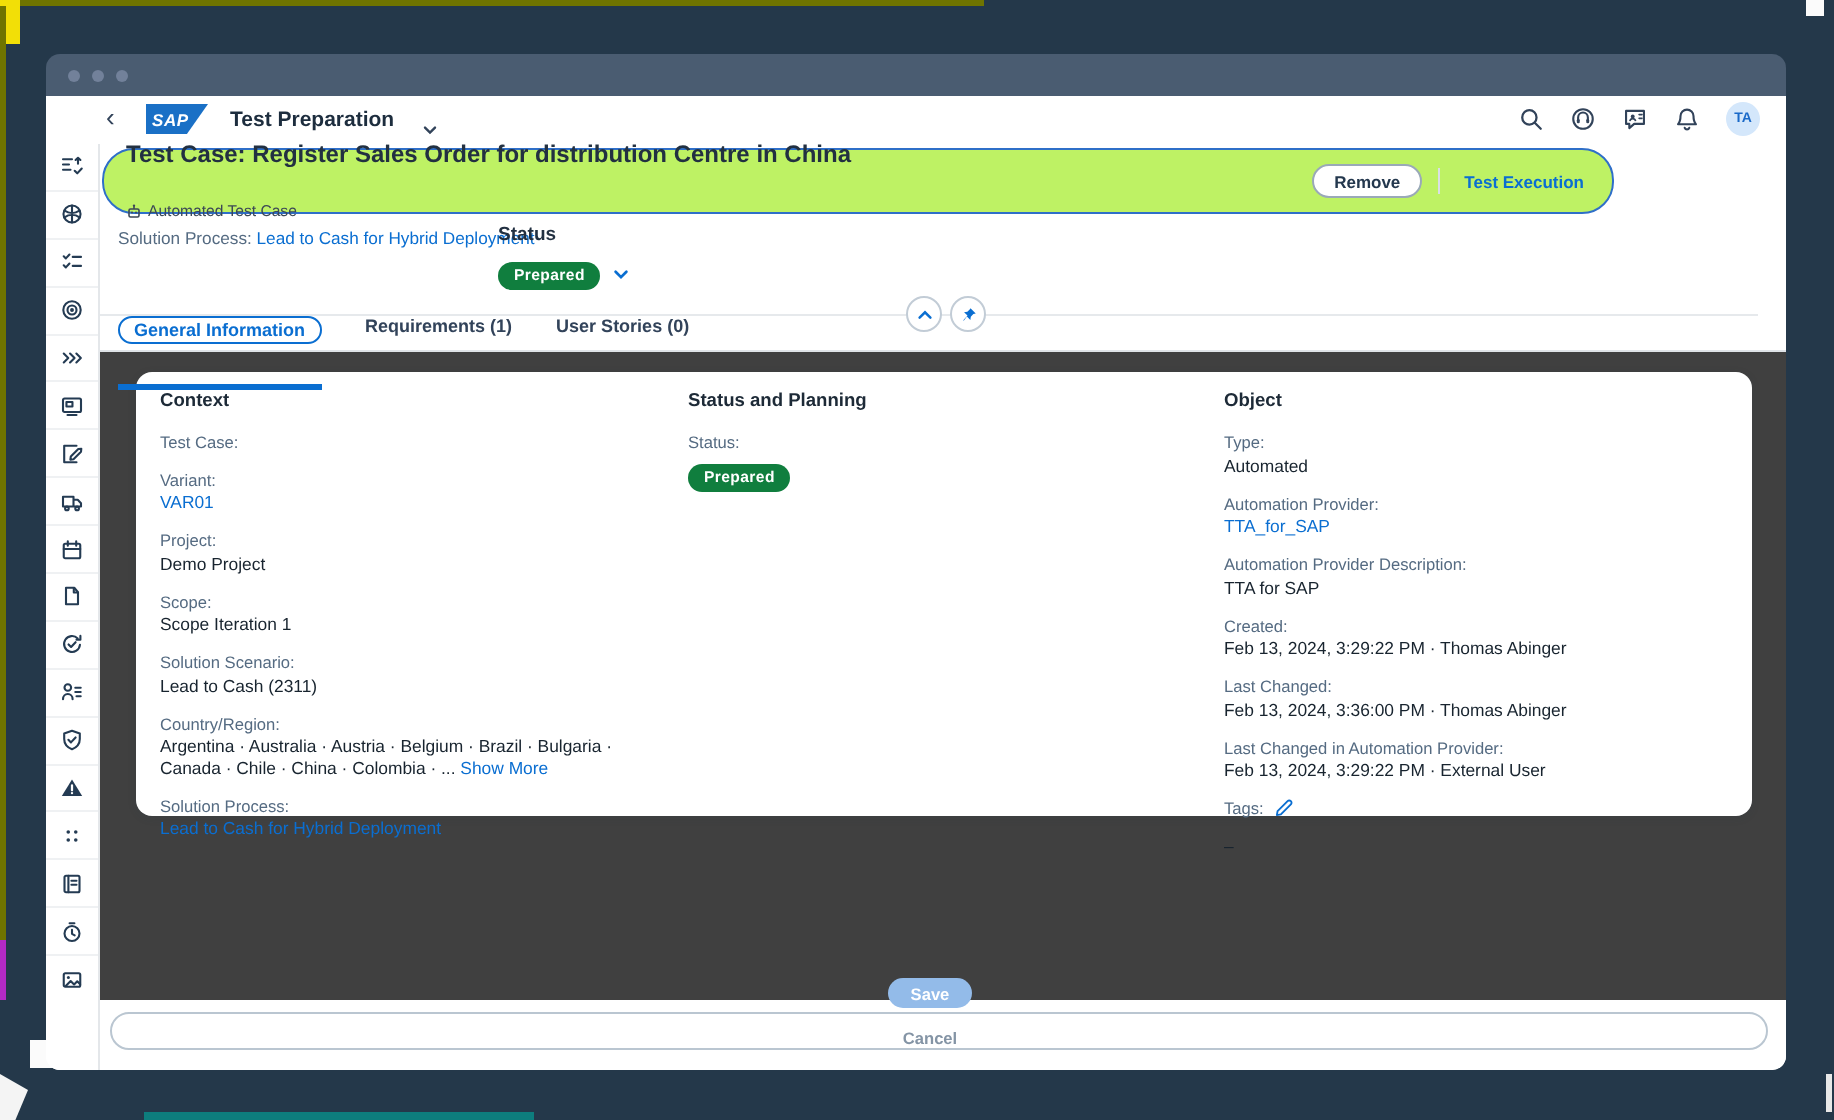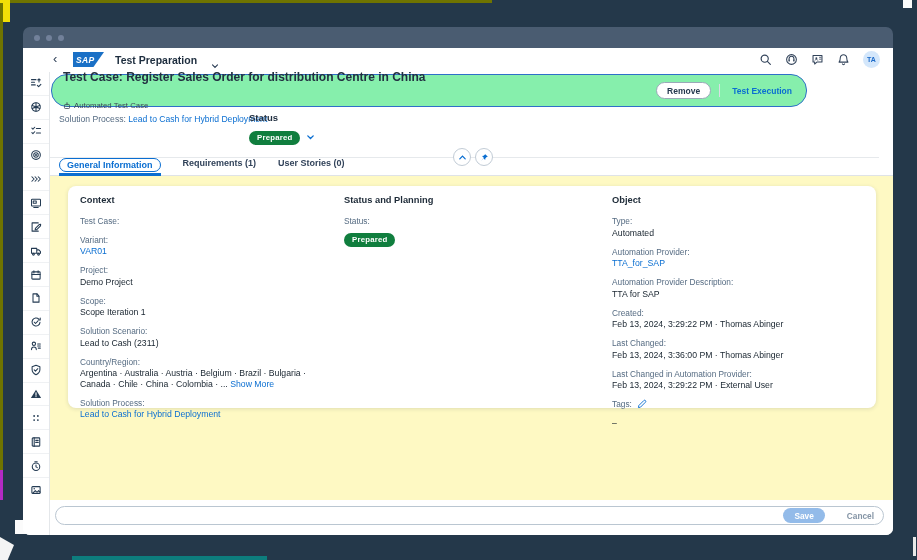--- a/index.html
+++ b/index.html
@@ -32,21 +32,21 @@
   .shell-icons { position:absolute; right:13px; top:3px; display:flex; align-items:center; gap:13px; }
   .shell-icons svg { display:block; cursor:pointer; }
   .avatar { width:17px; height:17px; border-radius:50%; background:#d4e7fb; color:#1b6ac9; font-size:7px; font-weight:bold; display:flex; align-items:center; justify-content:center; cursor:pointer; }
 
   
   .sidebar { position:absolute; left:0; top:24px; width:27px; bottom:0; background:#fff; border-right:1px solid #e4e7ea; z-index:5; }
   .sbc { height:23.9px; display:flex; align-items:center; justify-content:center; border-bottom:1px solid #eff1f3; cursor:pointer; }
   .sbc svg { width:12px; height:12px; stroke:#243b53; fill:none; stroke-width:1.4; stroke-linecap:round; stroke-linejoin:round; }
 
   
-  .title-card { position:absolute; left:28px; top:26px; width:756px; height:33px; background:#86efac; border:1.5px solid #2f6fc8; border-radius:16px; display:flex; align-items:center; justify-content:space-between; padding:0 10px 0 11px; }
+  .title-card { position:absolute; left:28px; top:26px; width:756px; height:33px; background:#bef264; border:1.5px solid #2f6fc8; border-radius:16px; display:flex; align-items:center; justify-content:space-between; padding:0 10px 0 11px; }
   .tc-title { font-size:12px; font-weight:bold; color:#223041; line-height:13px; }
   .tc-sub { display:flex; align-items:center; gap:3px; margin-top:17px; font-size:7.8px; color:#3c4856; }
   .tc-actions { display:flex; align-items:center; gap:8px;justify-content:space-between; }
   .btn-remove { background:#fff; border:1px solid #9aa9b8; border-radius:9px; font-size:8.5px; font-weight:bold; color:#24384e; padding:2.5px 10px; cursor:pointer; font-family:inherit; }
   .vsep { width:1px; height:13px; background:#d9dfe5; }
   .btn-textexec { background:none; border:none; font-size:8.5px; font-weight:bold; color:#0a6ed1; cursor:pointer; font-family:inherit; padding:2px 4px; }
 
   .sp-row { position:absolute; left:36px; top:66px; font-size:8.6px; color:#556b82; }
   .sp-row a { color:#0a6ed1; text-decoration:none; cursor:pointer; }
   .status-head { position:absolute; left:226px; top:64px; font-size:9.5px; font-weight:bold; color:#223041; }
@@ -56,37 +56,37 @@
 
   .hdr-divider { position:absolute; left:14px; right:14px; top:109px; height:1px; background:#e6e9ec; }
   .hdr-btns { position:absolute; left:430px; top:100px; display:flex; gap:4px; z-index:3; }
   .roundbtn { width:18px; height:18px; border-radius:50%; border:1px solid #c2ccd6; background:#fff; display:flex; align-items:center; justify-content:center; cursor:pointer; }
 
   
   .tabs { position:absolute; left:36px; top:108px; display:flex; gap:22px; align-items:flex-start; z-index:2; }
   .tab { font-size:9px; font-weight:bold; color:#32435a; cursor:pointer; padding:2px 0 6px; }
   .tab.active { color:#0a6ed1; }
   .tab.active .tab-focus { border:1.5px solid #0a6ed1; border-radius:8px; padding:1px 7px; display:inline-block; }
-  .tab.active { border-bottom:3px solid #0a6ed1; padding-bottom:1px; }
+  .tab.active { border-bottom:3px solid #0a6ed1; padding-bottom:20px; }
   .tabs-border { position:absolute; left:27px; right:0; top:127px; height:1px; background:#dfe3e7; }
 
   
-  .content { position:absolute; left:27px; right:0; top:128px; height:324px; background:#fef9c3; }
+  .content { position:absolute; left:27px; right:0; top:128px; height:324px; background:#404040; }
   .card { position:absolute; left:18px; top:10px; width:808px; height:222px; background:#fff; border-radius:8px; box-shadow:0 1px 4px rgba(34,54,73,.14); padding:9px 12px; display:grid; grid-template-columns: 264px 268px 1fr; }
   .col-title { font-size:9.3px; font-weight:bold; color:#1d2a37; margin-bottom:11px; }
   .field { margin-bottom:8.5px; max-width:248px; }
   .f-label { font-size:8.3px; color:#556b82; margin-bottom:1.5px; line-height:10px; }
   .f-value { font-size:8.7px; color:#18242f; line-height:10.5px; }
   .f-value.link, a.inline-link { color:#0a6ed1; cursor:pointer; text-decoration:none; }
   .tags-row { display:flex; align-items:center; gap:5px; margin-top:3px; }
   .dash { font-size:8.7px; color:#18242f; margin-top:9px; }
 
   
   .footer { position:absolute; left:27px; right:0; top:452px; height:35px; background:#fff; }
-  .foot-toolbar { position:absolute; left:5px; top:6px; width:829px; height:19px; border:1px solid #bac6d1; border-radius:11px; background:#fff; display:flex; align-items:center; justify-content:flex-end; gap:22px; padding-right:9px; }
+  .foot-toolbar { position:absolute; left:5px; top:6px; width:829px; height:19px; border:1px solid #bac6d1; border-radius:11px; background:#fff; display:flex; align-items:center; justify-content:flex-end; gap:10px; padding-right:9px;flex-direction:column; }
   .btn-save { background:#93bbe9; color:#fff; border:none; border-radius:9px; font-size:8.3px; font-weight:bold; padding:2.5px 11px; cursor:pointer; font-family:inherit; }
   .btn-cancel { background:none; border:none; color:#8494a5; font-size:8.3px; font-weight:bold; cursor:pointer; font-family:inherit; }
 </style>
 </head>
 <body>
 
 <div class="art art-topbar"></div>
 <div class="art art-yellow"></div>
 <div class="art art-leftbar"></div>
 <div class="art art-magenta"></div>

